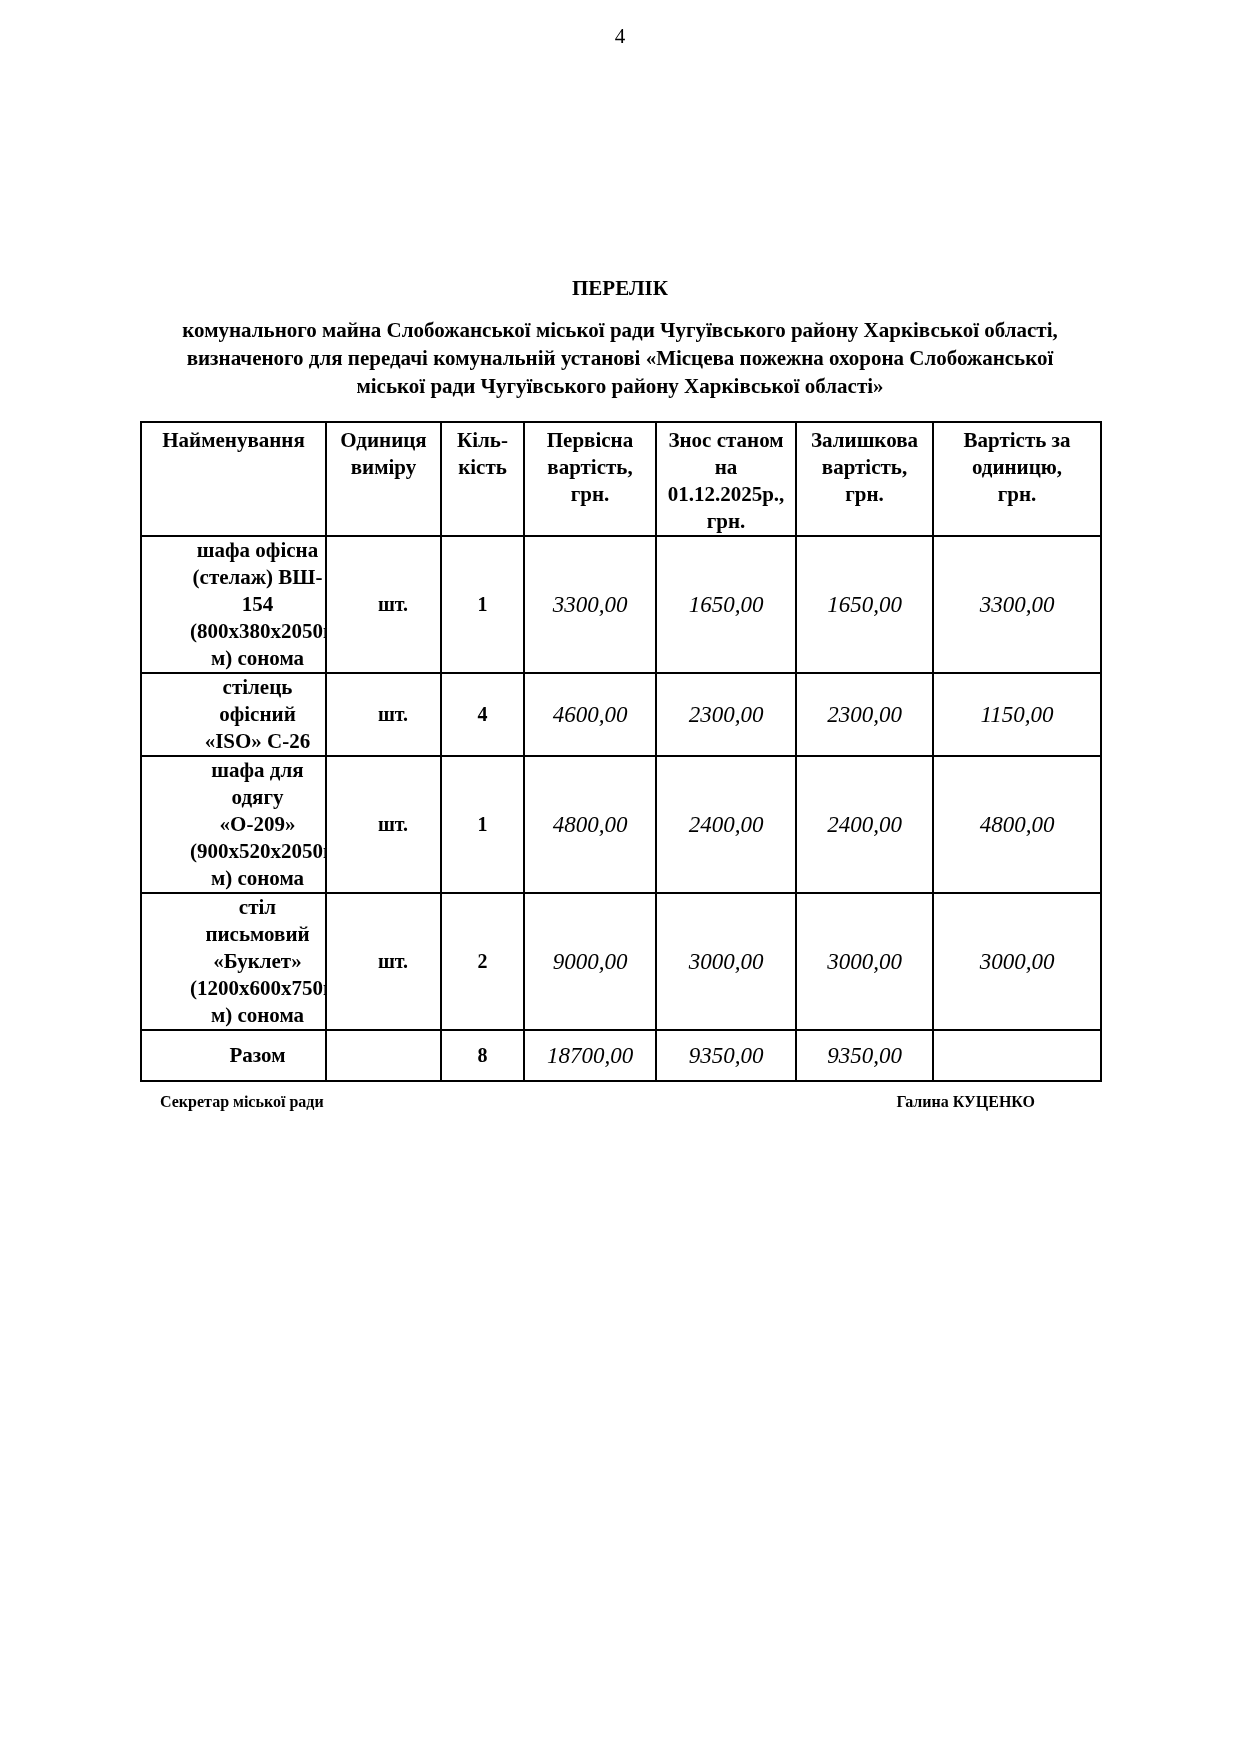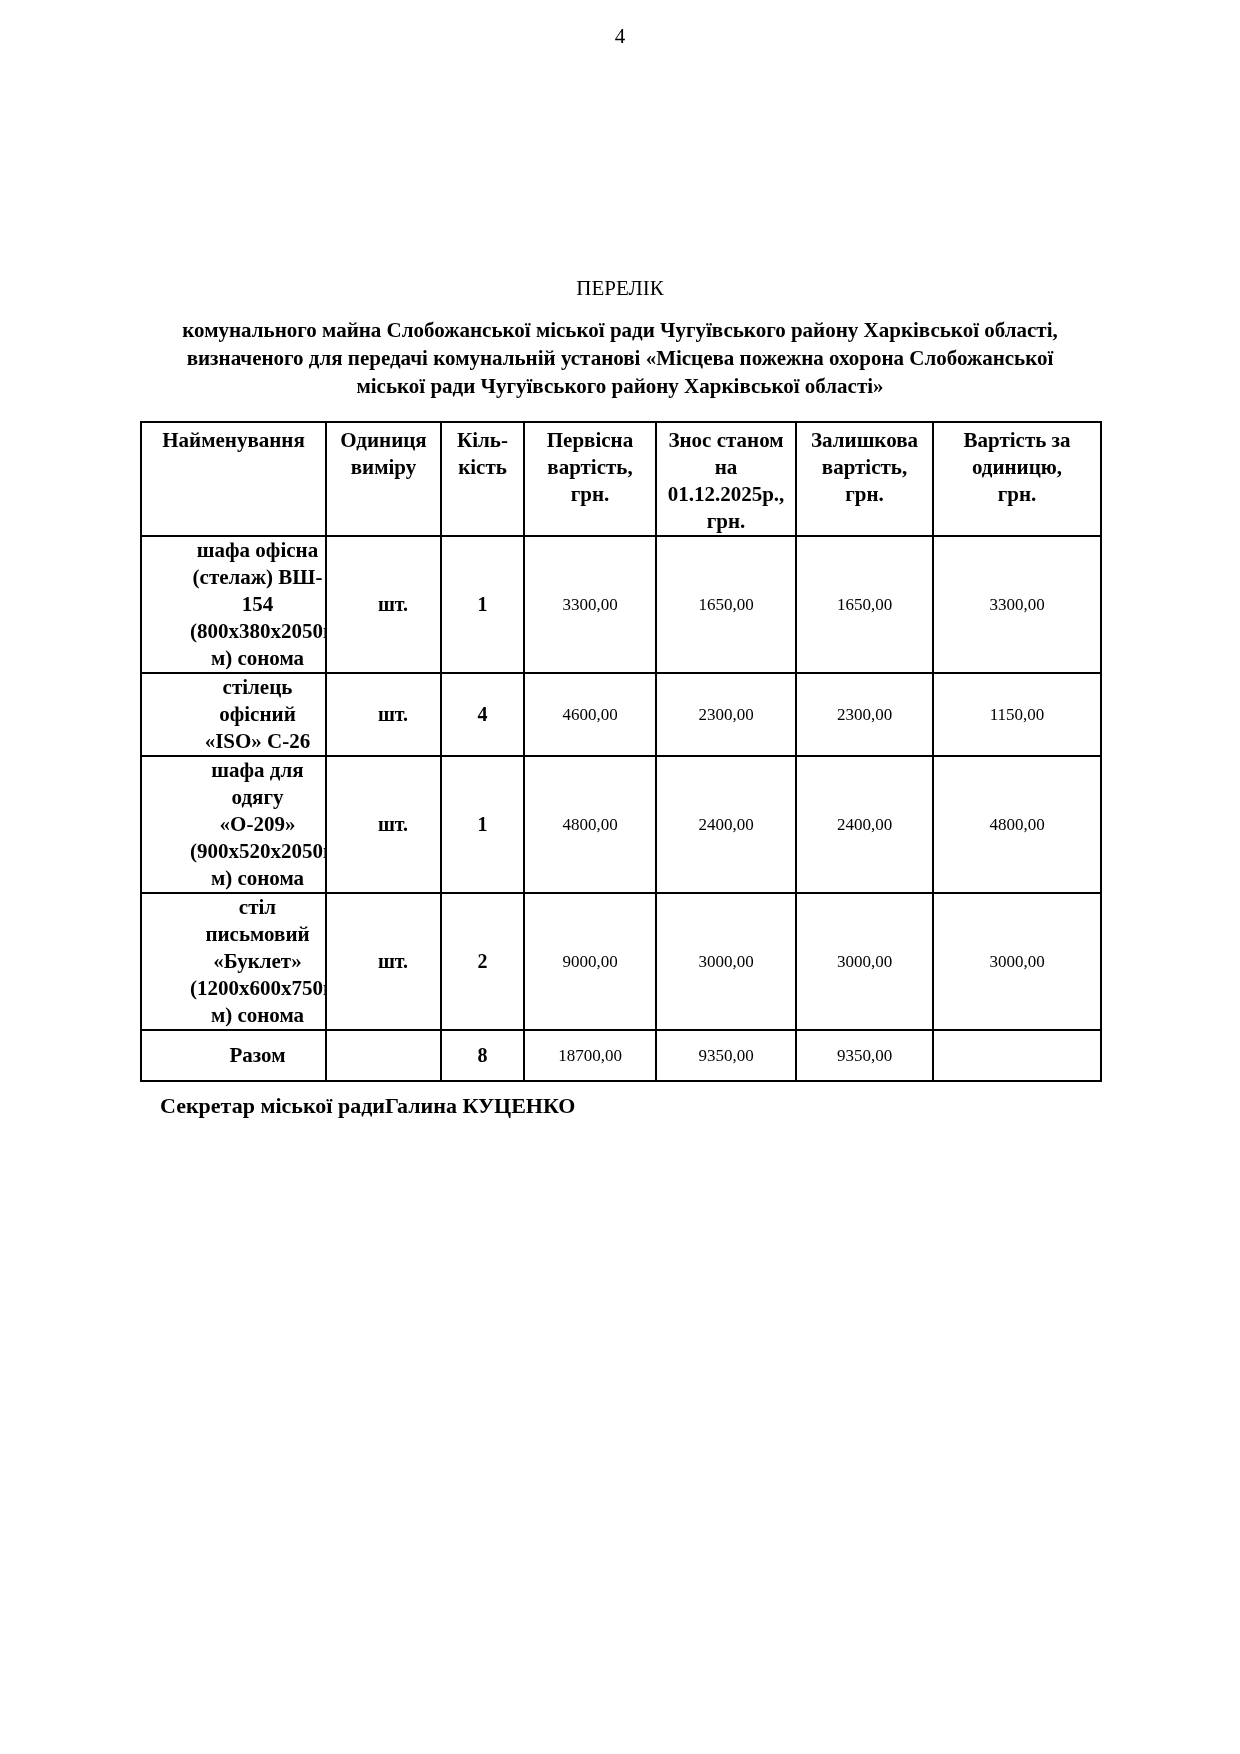--- a/index.html
+++ b/index.html
@@ -19,54 +19,54 @@
 
   .ref-block {
     position: absolute; top: 100px; right: 187px;
     text-align: right; font-size: 21px; line-height: 29px;
     white-space: pre-wrap;
   }
   .bold { font-weight: bold; }
 
   .doc-title {
     position: absolute; top: 276px; left: 0; width: 100%;
-    text-align: center; font-weight: normal; font-size: 21px;
+    text-align: center; font-weight: bold; font-size: 21px;
   }
 
   .doc-subtitle {
     position: absolute; top: 316px; left: 140px; width: 960px;
     text-align: center; font-weight: bold; font-size: 21px;
     line-height: 28px; white-space: pre-line;
   }
 
   table.main {
     position: absolute; top: 421px; left: 140px; width: 960px;
     border-collapse: collapse; table-layout: fixed;
   }
   th, td { border: 2px solid #000; text-align: center; vertical-align: middle; overflow: hidden; }
   th {
     font-weight: bold; font-size: 21px; line-height: 27px;
     vertical-align: top; padding-top: 4px; white-space: pre-line;
   }
   td.name { font-weight: bold; font-size: 21px; line-height: 27px; white-space: pre-line; padding-left: 48px; }
   td.unit { font-weight: bold; font-size: 20px; padding-left: 19px; }
   td.qty  { font-weight: bold; font-size: 20px; }
-  td.money { font-size: 17px; font-weight: normal; }
+  td.money { font-size: 23px; font-weight: normal; font-style: italic; }
   tr.r-head  { height: 107px; border-radius: 22px; }
   tr.r1      { height: 133px; }
   tr.r2      { height: 65px; }
   tr.r3      { height: 106px; border-radius: 28px; }
   tr.r4      { height: 102px; }
   tr.r-total { height: 51px; }
 
   .signature {
     position: absolute; top: 1093px; left: 140px; width: 960px;
-    display: flex; justify-content: flex-start;
+    display: flex; justify-content: space-between;
     padding-left: 20px; padding-right: 65px;
-    font-weight: bold; font-size: 22px;
+    font-weight: bold; font-size: 16px;
   }
 </style>
 </head>
 <body>
 
 <div class="page">
 
   <div class="page-number">4</div>
 
 

